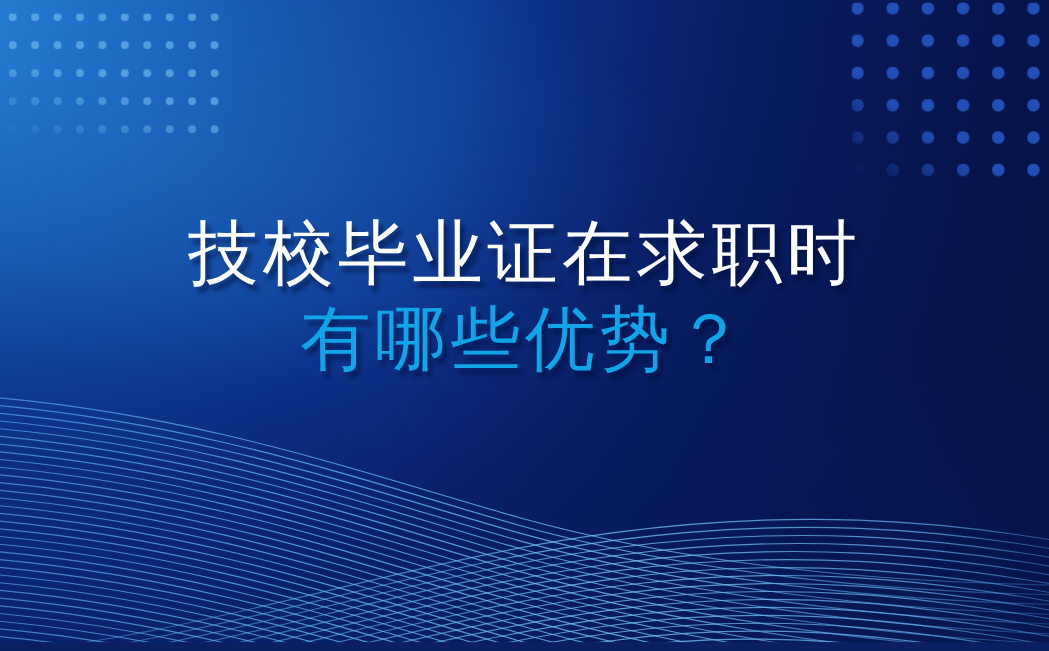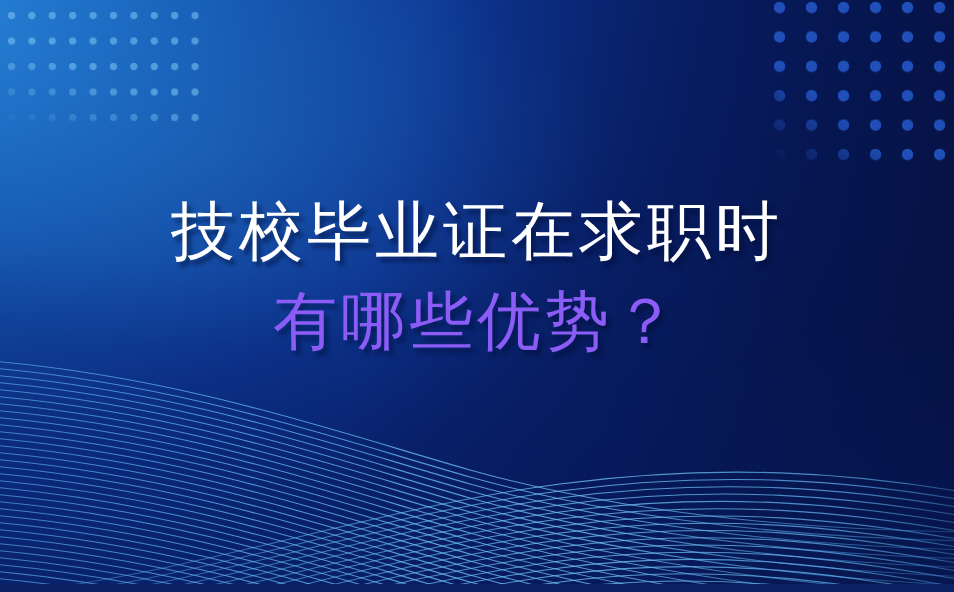--- a/index.html
+++ b/index.html
@@ -121,23 +121,23 @@
     font-size: 64px;
     font-weight: 500;
     letter-spacing: 4px;
     font-family: "DejaVu Sans", "Liberation Sans", sans-serif;
   }
   .title-line-1 {
     color: #ffffff;
     text-shadow: 4px 5px 4px rgba(2,12,52,0.55);
   }
   .title-line-2 {
-    color: #8b5cf6;
+    color: #0ea5e9;
     text-shadow: 4px 5px 4px rgba(2,12,52,0.50);
-    margin-top: 18px;
+    margin-top: 6px;
   }
 </style>
 </head>
 <body>
 
 <div id="banner">
 
   <div class="bg-base"></div>
   <div class="bg-tint-r"></div>
   <div class="bg-tint-b"></div>

